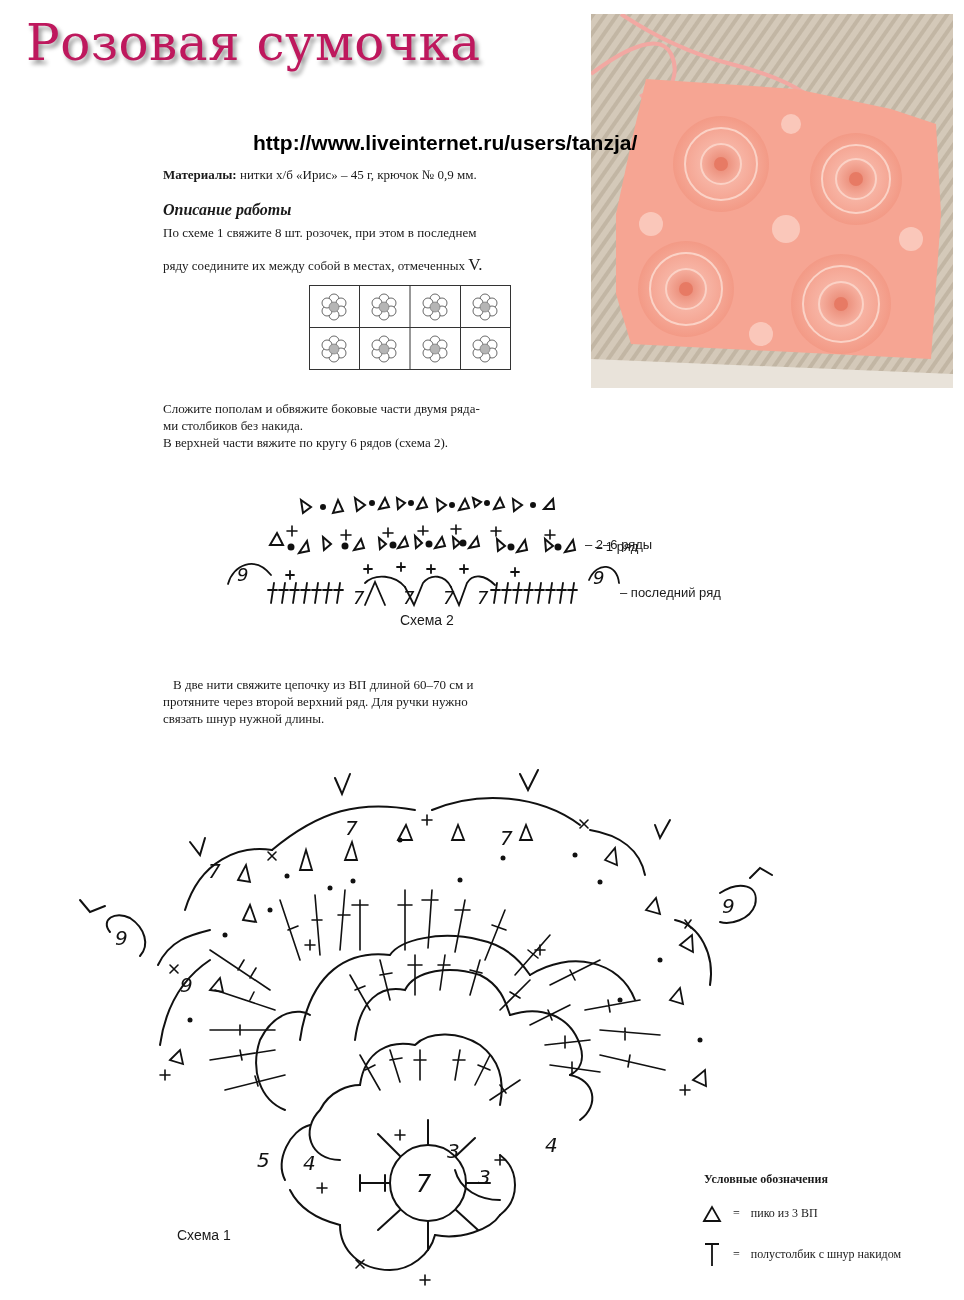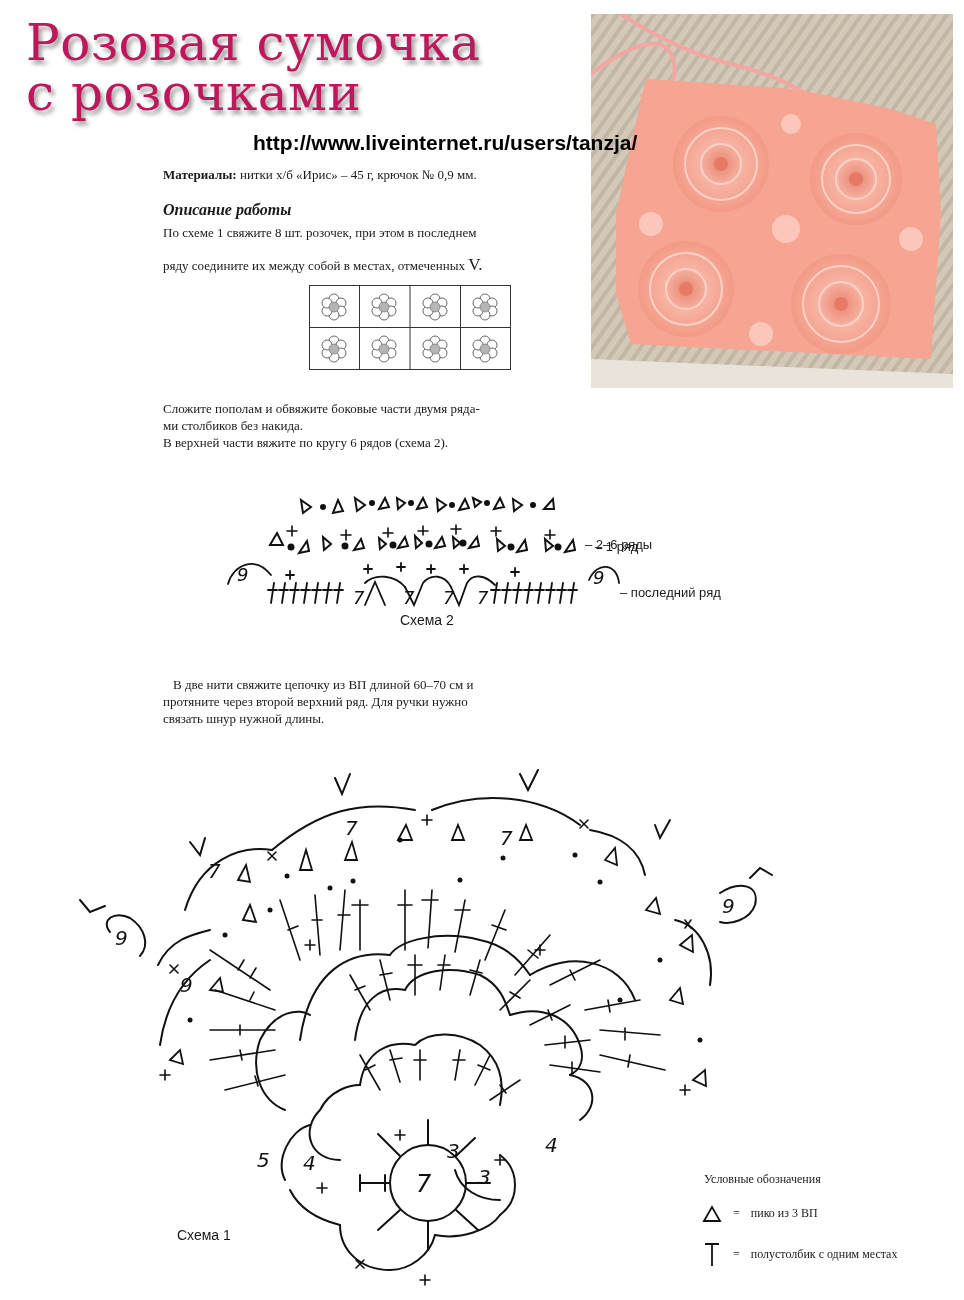--- a/index.html
+++ b/index.html
@@ -8,29 +8,28 @@
   .title div { white-space:nowrap; }
   .url { position:absolute; left:253px; top:131px; font-family:"Liberation Sans", sans-serif; font-weight:bold; font-size:21px; color:#000; z-index:3; white-space:nowrap; }
   .photo { position:absolute; left:591px; top:14px; width:362px; height:374px; overflow:hidden; background:#cfc3b2; }
   .p { position:absolute; font-size:13px; line-height:17px; white-space:nowrap; }
   .p b { font-weight:bold; }
   .h2 { position:absolute; left:163px; top:201px; font-size:16px; font-weight:bold; font-style:italic; }
   .grid { position:absolute; left:309px; top:285px; width:202px; height:85px; }
   .scheme2 { position:absolute; left:215px; top:485px; width:560px; height:150px; }
   .lbl { position:absolute; font-family:"Liberation Sans", sans-serif; font-size:13px; white-space:nowrap; }
   .scheme1 { position:absolute; left:60px; top:760px; width:720px; height:530px; }
-  .legend-title { position:absolute; left:704px; top:1172px; font-size:12px; font-weight:normal; }
+  .legend-title { position:absolute; left:704px; top:1172px; font-size:12px; font-weight:bold; }
   .legend-row { position:absolute; font-size:12px; white-space:nowrap; }
 </style>
 </head>
 <body>
 
 <div class="title">
   <div>Розовая сумочка</div>
-  <div>с розочками</div>
 </div>
 
 <div class="photo">
   <svg width="362" height="374" viewBox="0 0 362 374">
     <defs>
       <pattern id="stripes" width="10" height="10" patternUnits="userSpaceOnUse" patternTransform="rotate(35)">
         <rect width="10" height="10" fill="#d4c9b9"></rect>
         <rect width="4" height="10" fill="#c2b6a4"></rect>
       </pattern>
       <radialGradient id="rose" cx="50%" cy="50%" r="50%">
@@ -392,14 +391,14 @@
     <path d="M2 16 L10 2 L18 16 Z" fill="none" stroke="#111" stroke-width="1.8"></path>
   </svg>
   <span style="margin-left:8px;">=</span>
   <span style="margin-left:8px;">пико из 3 ВП</span>
 </div>
 <div class="legend-row" style="left:702px; top:1242px;">
   <svg width="20" height="26" viewBox="0 0 20 26" style="vertical-align:middle;">
     <path d="M3 2 L17 2 M10 2 L10 24" fill="none" stroke="#111" stroke-width="1.8"></path>
   </svg>
   <span style="margin-left:8px;">=</span>
-  <span style="margin-left:8px;">полустолбик с одним местах</span>
+  <span style="margin-left:8px;">полустолбик с шнур накидом</span>
 </div>
 
 </body></html>

